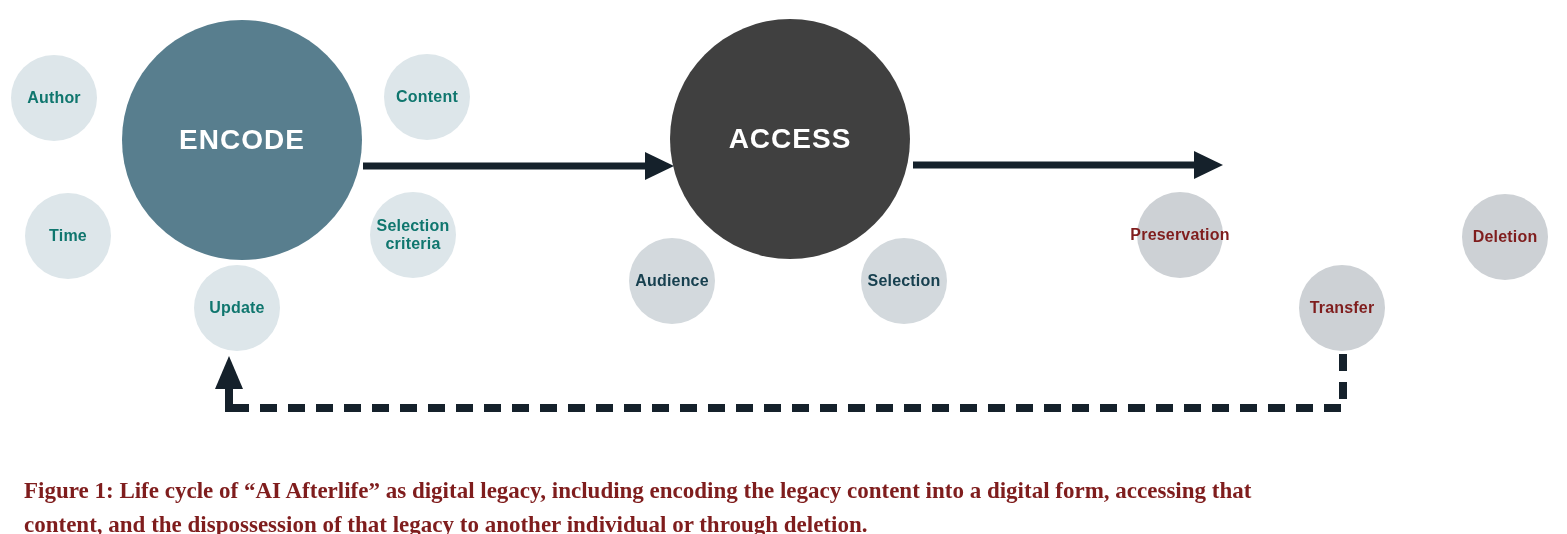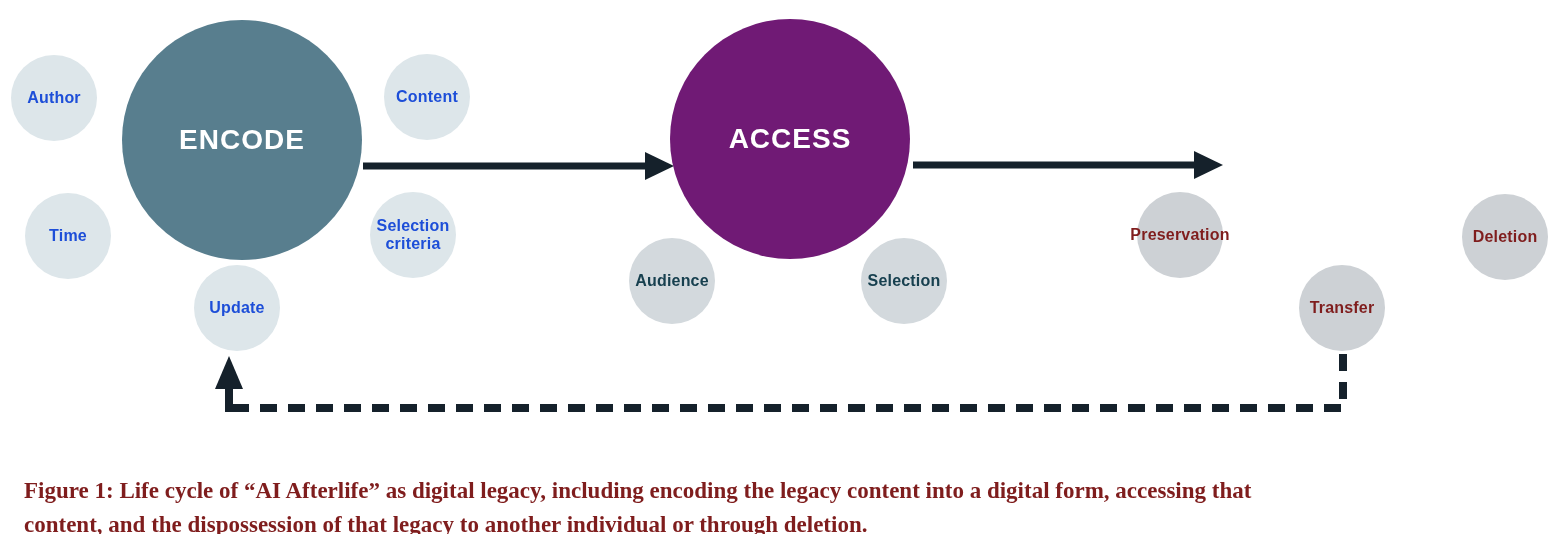--- a/index.html
+++ b/index.html
@@ -38,35 +38,35 @@
   }
   .stage {
     width: 240px;
     height: 240px;
     color: #ffffff;
     font-size: 28px;
     letter-spacing: 1px;
     z-index: 2;
   }
   .stage-encode     { left: 122px; top: 20px; background: #587e8e; }
-  .stage-access     { left: 670px; top: 19px; background: #701a75; }
+  .stage-access     { left: 670px; top: 19px; background: #404040; }
   .stage-dispossess { left: 1223px; top: 20px; background: #121c26; font-size: 29px; }
 
   .sat {
     width: 86px;
     height: 86px;
     font-size: 16px;
     letter-spacing: 0.2px;
     line-height: 1.15;
     z-index: 1;
   }
   .sat span { white-space: nowrap; }
   .sat.wrap span { white-space: normal; }
 
-  .sat-encode { background: #dde6ea; color: #1d4ed8; }
+  .sat-encode { background: #dde6ea; color: #0f766e; }
   .sat-access { background: #d3d9dd; color: #17404f; }
   .sat-disp   { background: #cdd1d5; color: #7f1d1d; }
 
   .sat-author        { left: 11px;   top: 55px;  }
   .sat-time          { left: 25px;   top: 193px; }
   .sat-content       { left: 384px;  top: 54px; text-align: center;  }
   .sat-selection     { left: 370px;  top: 192px; }
   .sat-update        { left: 194px;  top: 265px; }
   .sat-audience      { left: 629px;  top: 238px; }
   .sat-platform      { left: 861px;  top: 238px; }

